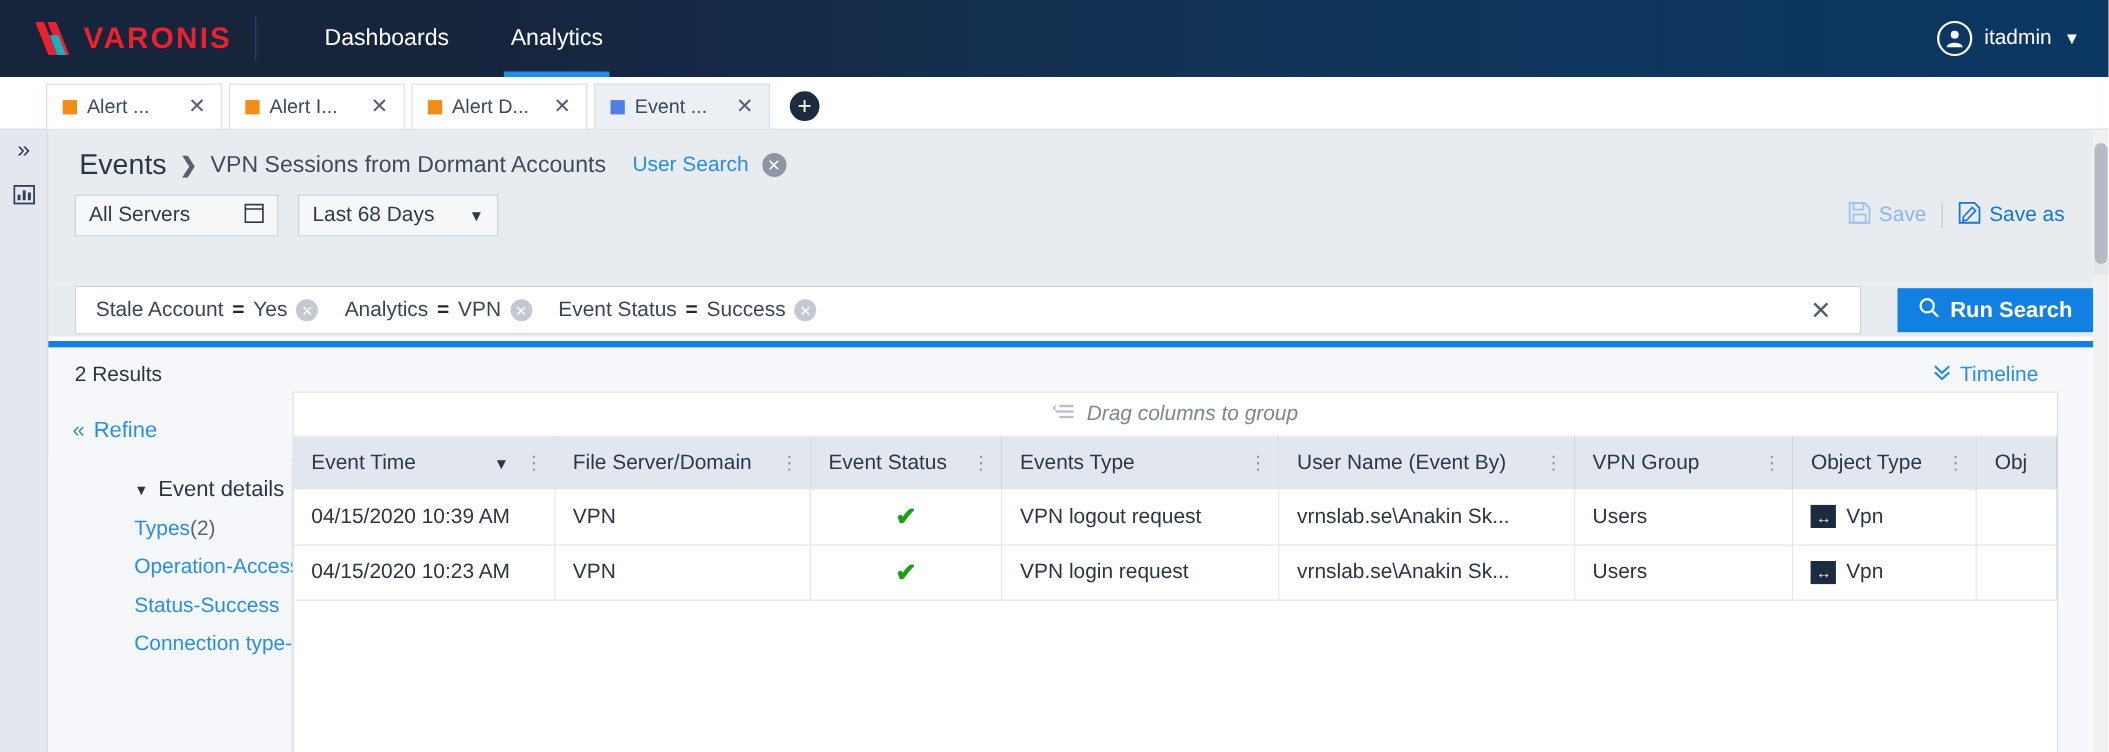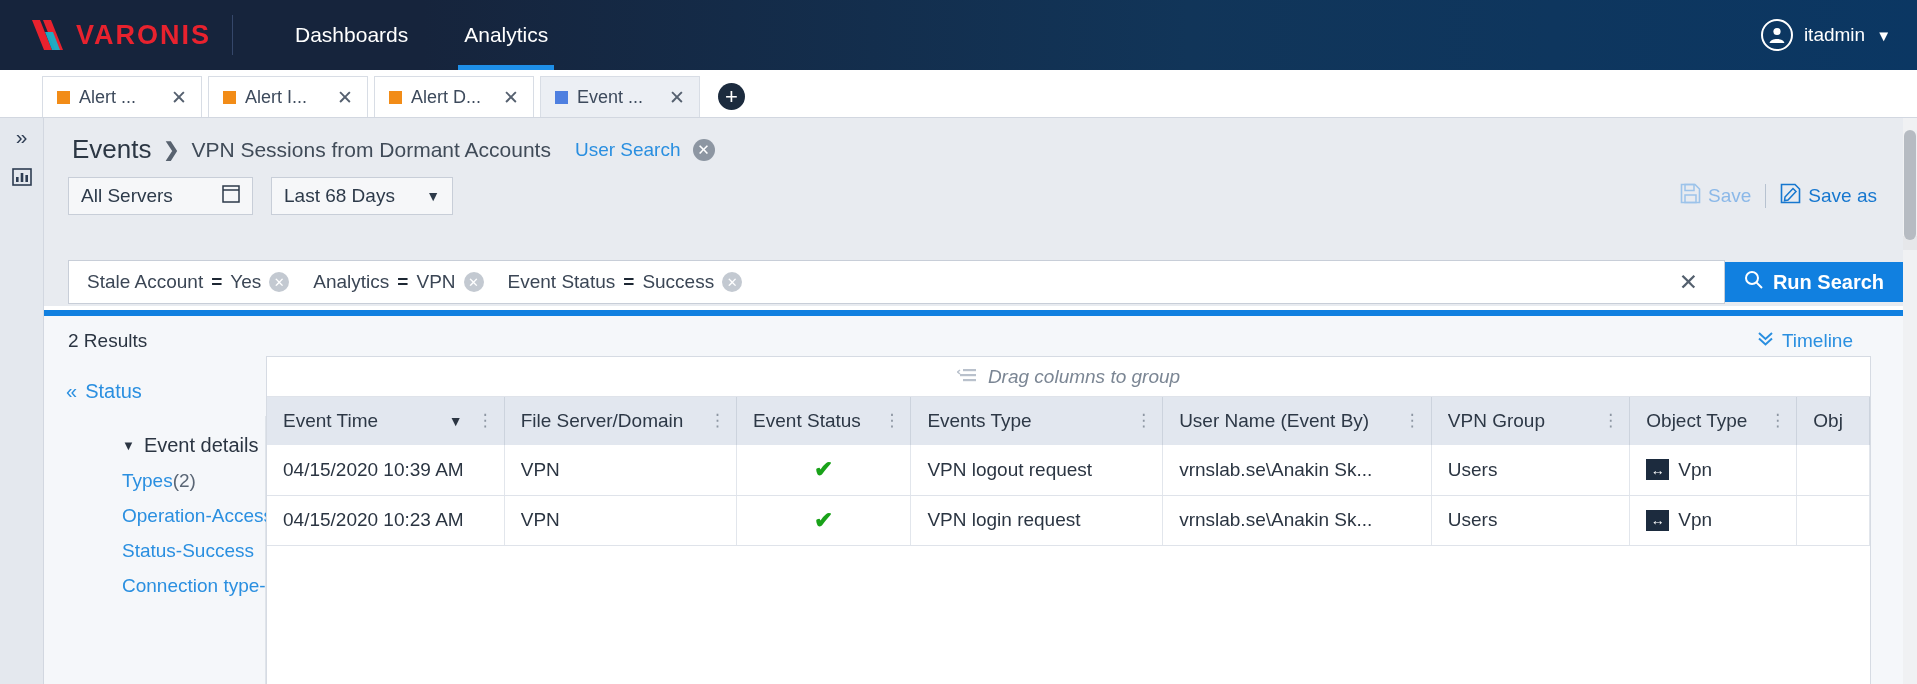--- a/index.html
+++ b/index.html
@@ -108,21 +108,21 @@
   }
   .chip{ display:flex; align-items:center; gap:8px; font-size:19px; color:#3b4655; white-space:nowrap;}
   .chip b{ font-weight:bold; color:#1d2733; }
   .chip .cx{
     width:20px;height:20px;border-radius:50%;background:#c3c9d1;color:#fff;
     display:flex;align-items:center;justify-content:center;font-size:13px;cursor:pointer;
   }
   .clear-all{ margin-left:auto; font-size:23px; color:#54606e; cursor:pointer; padding-right:6px;}
   .run-search{
     height:40px; width:178px; background:#1180e0; color:#fff; font-size:20px; font-weight:bold;
-    display:flex; align-items:center; justify-content:center; gap:10px; cursor:pointer;
+    display:flex; align-items:center; justify-content:center; gap:10px; cursor:pointer;margin-left:33px;
   }
 
   
   .progline{ position:absolute; top:310px; left:44px; right:14px; height:6px; background:#1180e0;}
 
   
   .results{
     position:absolute; top:316px; left:44px; right:14px; bottom:0; background:#f5f7fa;
   }
   .resrow{ display:flex; align-items:center; height:50px; padding:0 0 0 24px;}
@@ -351,21 +351,21 @@
             <polyline points="3,8.5 9.5,14.5 16,8.5" fill="none" stroke="#2a8fe0" stroke-width="2"></polyline>
           </svg>
         </span>
         <span>Timeline</span>
       </span>
     </div>
 
     <div class="toolbar">
       <span class="refine">
         <span>«</span>
-        <span>Status</span>
+        <span>Refine</span>
       </span>
 
       <div class="tb-group">
         <span class="tb-item">
           <span>
             <svg width="18" height="18" viewBox="0 0 18 18">
               <rect x="1" y="2" width="16" height="14" fill="none" stroke="#2a8fe0" stroke-width="1.6"></rect>
               <rect x="3" y="5" width="3" height="9" fill="#2a8fe0"></rect>
               <rect x="7.5" y="5" width="3" height="9" fill="#2a8fe0"></rect>
               <rect x="12" y="5" width="3" height="9" fill="#2a8fe0"></rect>

